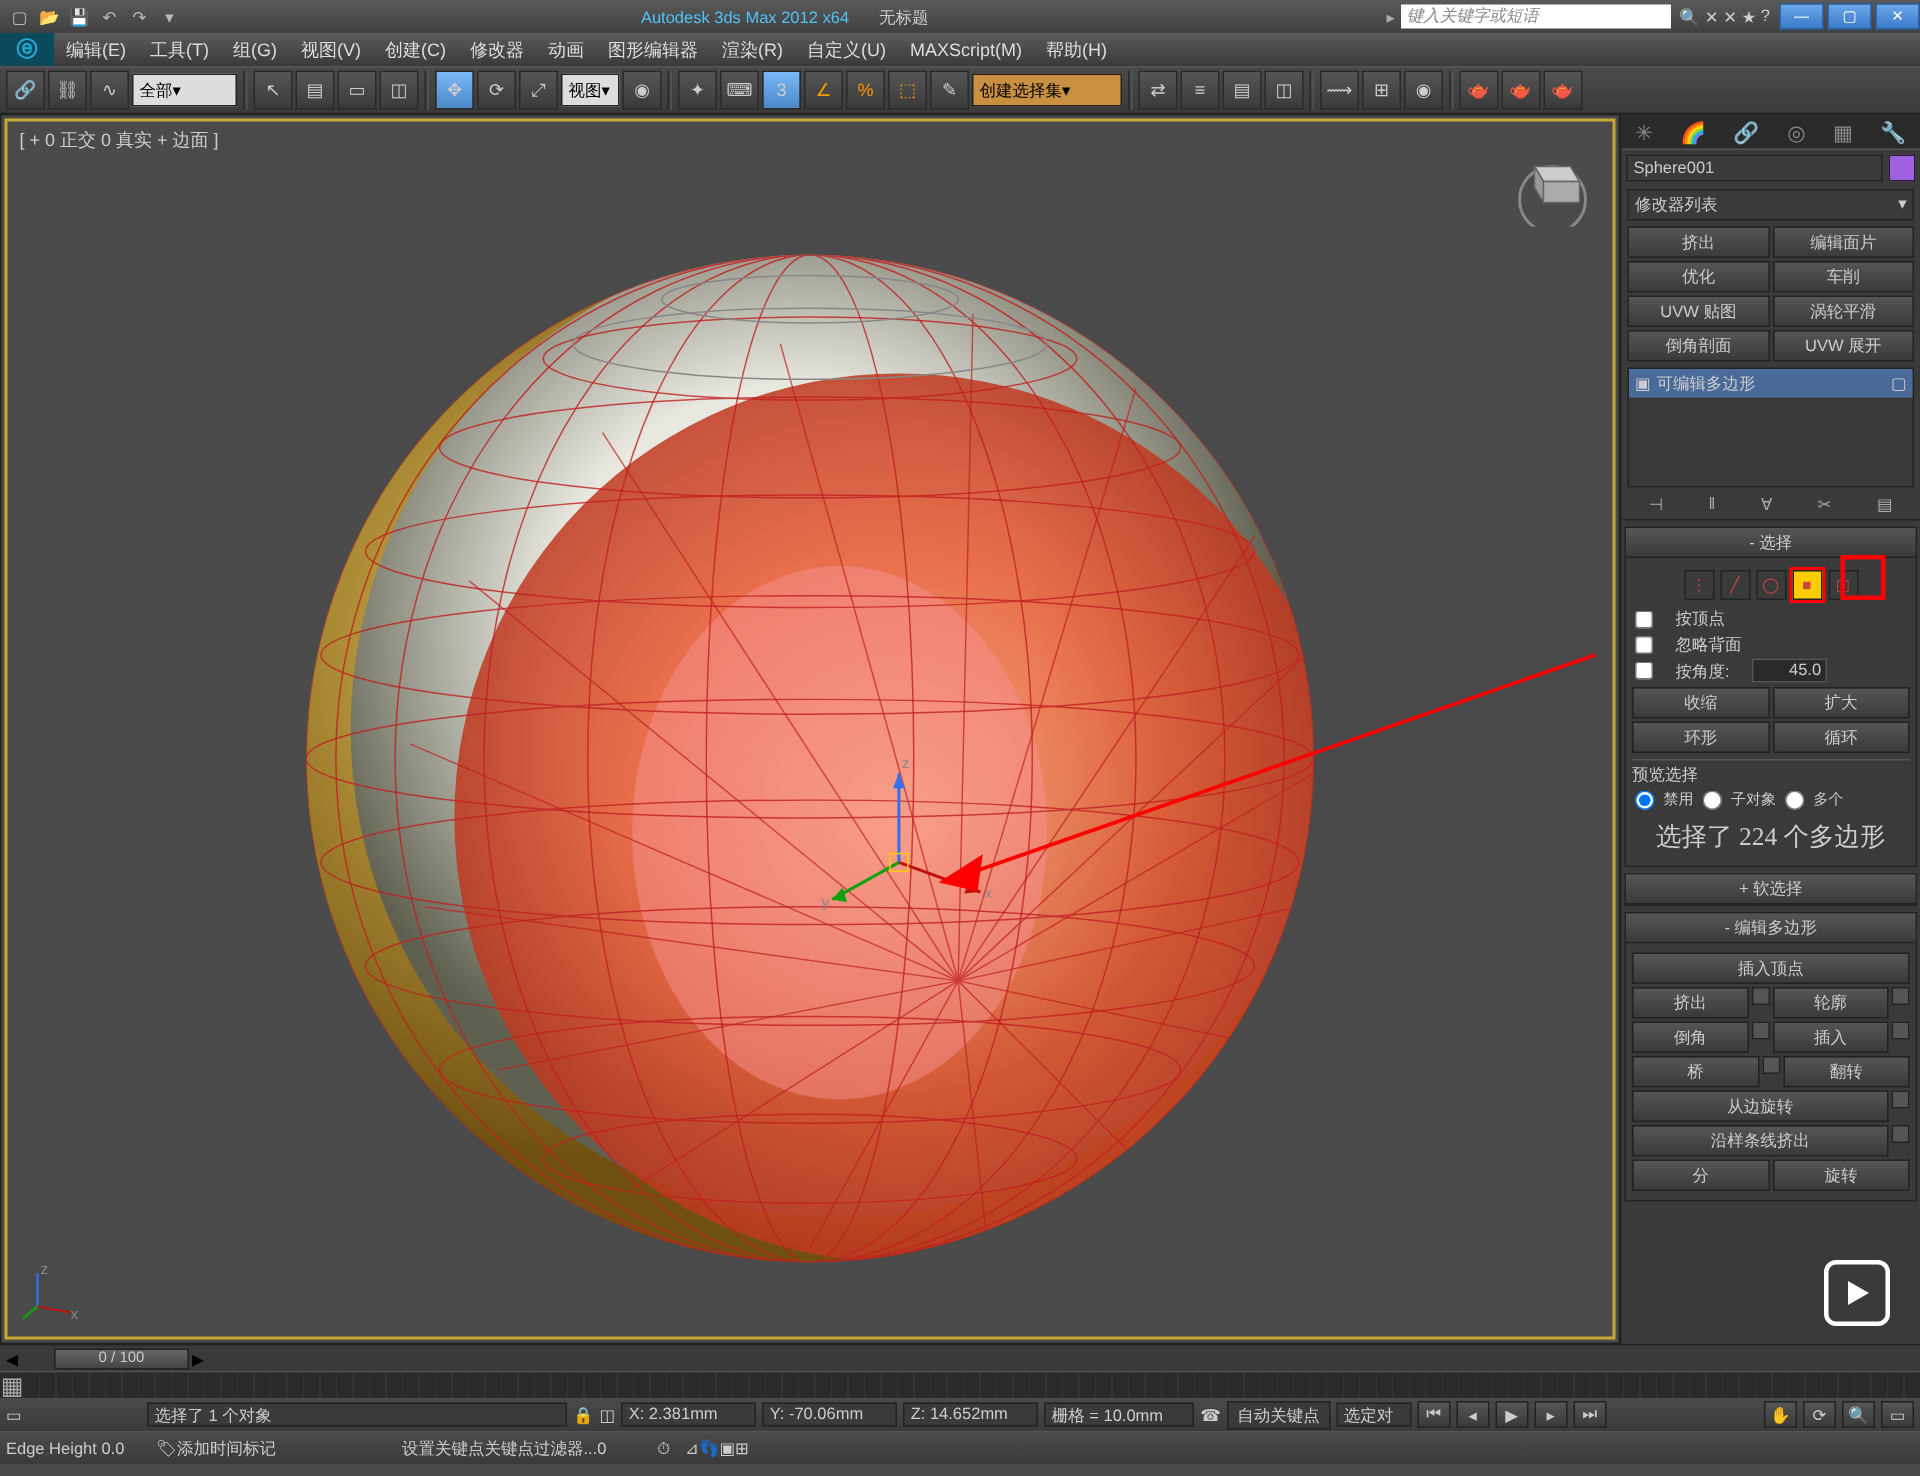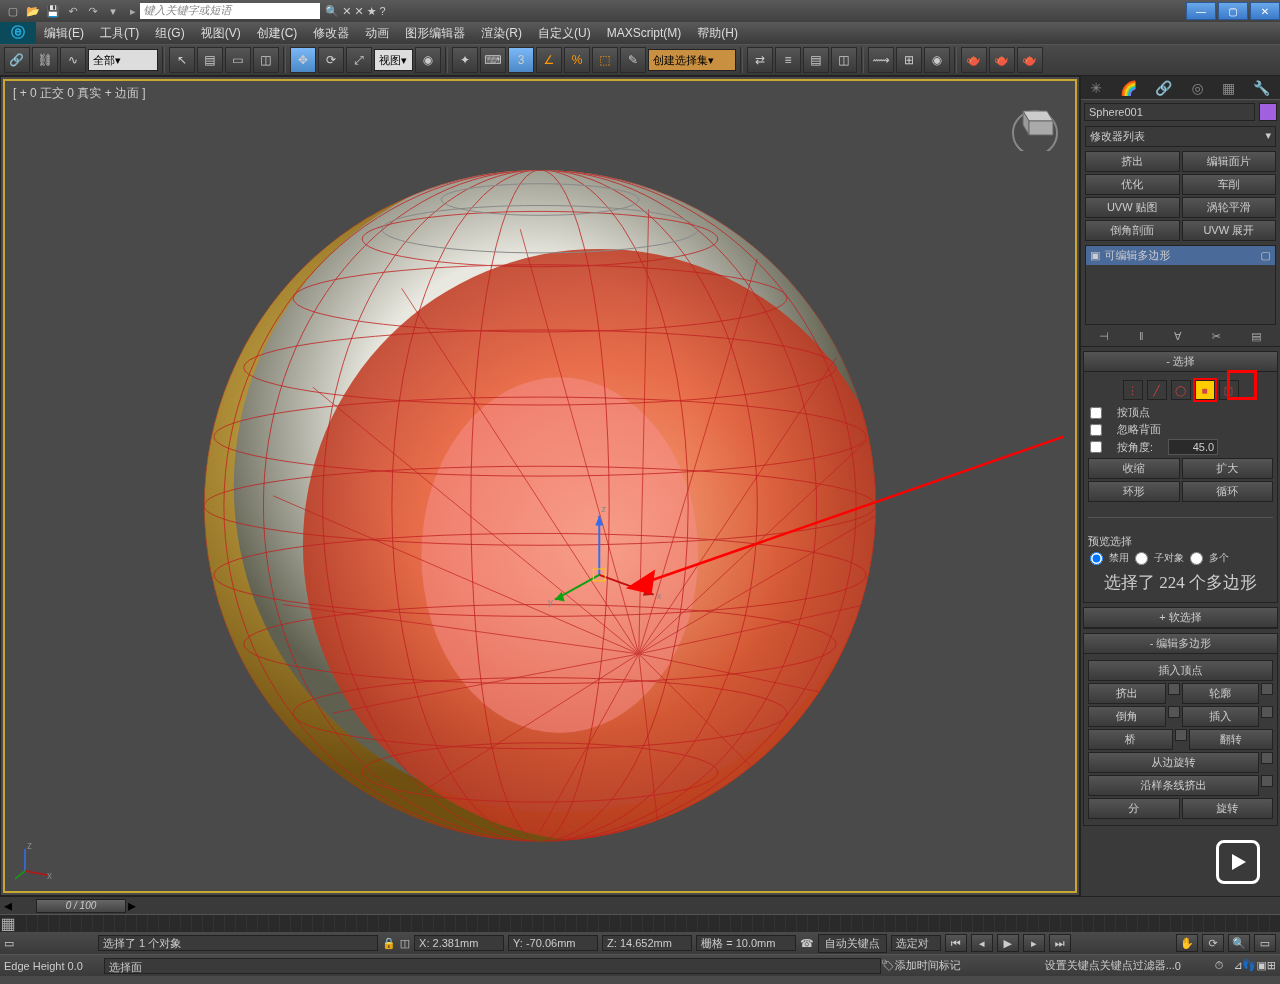--- a/index.html
+++ b/index.html
@@ -65,21 +65,21 @@
 
 .polyedit .pbtn { position:relative; }
 .smallbox { width:12px; height:12px; border:1px solid #222; background:#555; display:inline-block; }
 
 .scrollarea { flex:1; overflow-y:auto; position:relative; }
 .scrollarea::-webkit-scrollbar { width:14px; }
 .scrollarea::-webkit-scrollbar-track { background:#2a2a2a; }
 .scrollarea::-webkit-scrollbar-thumb { background:#555; border:1px solid #222; }
 
 .timeslider { height:18px; background:#3a3a3a; border-top:1px solid #222; display:flex; align-items:center; }
-.timeslider .thumb { width:90px; height:14px; background:linear-gradient(#666,#444); border:1px solid #222; margin-left:20px; text-align:center; font-size:10px; color:#ccc;font-style:italic; }
+.timeslider .thumb { width:90px; height:14px; background:linear-gradient(#666,#444); border:1px solid #222; margin-left:20px; text-align:center; font-size:10px; color:#ccc; }
 .trackbar { height:18px; background:#2a2a2a; border-top:1px solid #555; display:flex; align-items:center; }
 .trackbar .keys { flex:1; height:100%; background:repeating-linear-gradient(90deg,#2a2a2a,#2a2a2a 10px,#333 10px,#333 11px); }
 
 .statusbar { height:22px; background:linear-gradient(#4a4a4a,#3a3a3a); display:flex; align-items:center; font-size:11px; color:#ccc; gap:4px; padding:0 4px; }
 .statusbar .field { background:#3a3a3a; border:1px solid #222; padding:1px 4px; height:16px; display:flex; align-items:center; }
 .statusbar .coord { width:90px; }
 .statusbar .animbtn { background:#3a3a3a; border:1px solid #222; padding:1px 6px; cursor:pointer; }
 .statusbar .playbtn { width:22px; height:18px; border:1px solid #222; background:linear-gradient(#555,#3a3a3a); display:flex; align-items:center; justify-content:center; cursor:pointer; }
 
 .statusbar2 { height:22px; background:linear-gradient(#4a4a4a,#3a3a3a); display:flex; align-items:center; font-size:11px; color:#ccc; gap:0; padding:0 4px; border-top:1px solid #555; }
@@ -96,20 +96,21 @@
 
 <div class="titlebar">
   <div class="quick">
     <span>▢</span>
     <span>📂</span>
     <span>💾</span>
     <span>↶</span>
     <span>↷</span>
     <span>▾</span>
   </div>
+  <div class="title"><span>Autodesk 3ds Max 2012 x64</span><span class="untitled">无标题</span></div>
   <span style="color:#aaa;margin:0 4px">▸</span>
   <div class="search">键入关键字或短语</div>
   <div class="icons">
     <span>🔍</span>
     <span>✕</span>
     <span>✕</span>
     <span>★</span>
     <span>?</span>
   </div>
   <div class="winbtns">
@@ -152,21 +153,21 @@
   <div class="tbdrop" style="width:39px"><span>视图</span> ▾</div>
   <div class="tbbtn">◉</div>
   <div class="tbsep"></div>
   <div class="tbbtn">✦</div>
   <div class="tbbtn">⌨</div>
   <div class="tbbtn active">3</div>
   <div class="tbbtn orange">∠</div>
   <div class="tbbtn orange">%</div>
   <div class="tbbtn orange">⬚</div>
   <div class="tbbtn">✎</div>
-  <div class="tbdrop orange" style="width:88px"><span>创建选择集</span> ▾</div>
+  <div class="tbdrop orange" style="width:100px"><span>创建选择集</span> ▾</div>
   <div class="tbsep"></div>
   <div class="tbbtn">⇄</div>
   <div class="tbbtn">≡</div>
   <div class="tbbtn">▤</div>
   <div class="tbbtn">◫</div>
   <div class="tbsep"></div>
   <div class="tbbtn">⟿</div>
   <div class="tbbtn">⊞</div>
   <div class="tbbtn">◉</div>
   <div class="tbsep"></div>
@@ -360,21 +361,21 @@
               <span class="spinner">45.0</span>
             </div>
           <div class="btnrow2">
             <div class="pbtn">收缩</div>
             <div class="pbtn">扩大</div>
           </div>
           <div class="btnrow2">
             <div class="pbtn">环形</div>
             <div class="pbtn">循环</div>
           </div>
-          <div style="border-top:1px solid #555;margin-top:15px;padding-top:16px">预览选择</div>
+          <div style="border-top:1px solid #555;margin-top:4px;padding-top:2px">预览选择</div>
           <div class="radio-row">
             <input type="radio" checked="" style="">
               <span>禁用</span>
             <input type="radio" style="">
               <span>子对象</span>
             <input type="radio" style="">
               <span>多个</span>
           </div>
           <div class="sel-info">选择了 224 个多边形</div>
         </div>
@@ -454,21 +455,20 @@
   <div class="playbtn">⏭</div>
   <div style="flex:1"></div>
   <div class="playbtn">✋</div>
   <div class="playbtn">⟳</div>
   <div class="playbtn">🔍</div>
   <div class="playbtn">▭</div>
 </div>
 
 <div class="statusbar2">
   <div class="field" style="width:100px">Edge Height 0.0</div>
-  <div class="prompt">选择面</div>
   <span>🏷</span>
   <div class="field" style="width:150px">添加时间标记</div>
   <div class="animbtn">设置关键点</div>
   <div class="animbtn">关键点过滤器...</div>
   <div class="field" style="width:40px">0</div>
   <div class="playbtn">⏱</div>
   <div style="flex:0 0 10px"></div>
   <div class="playbtn">⊿</div>
   <div class="playbtn">👣</div>
   <div class="playbtn">▣</div>

